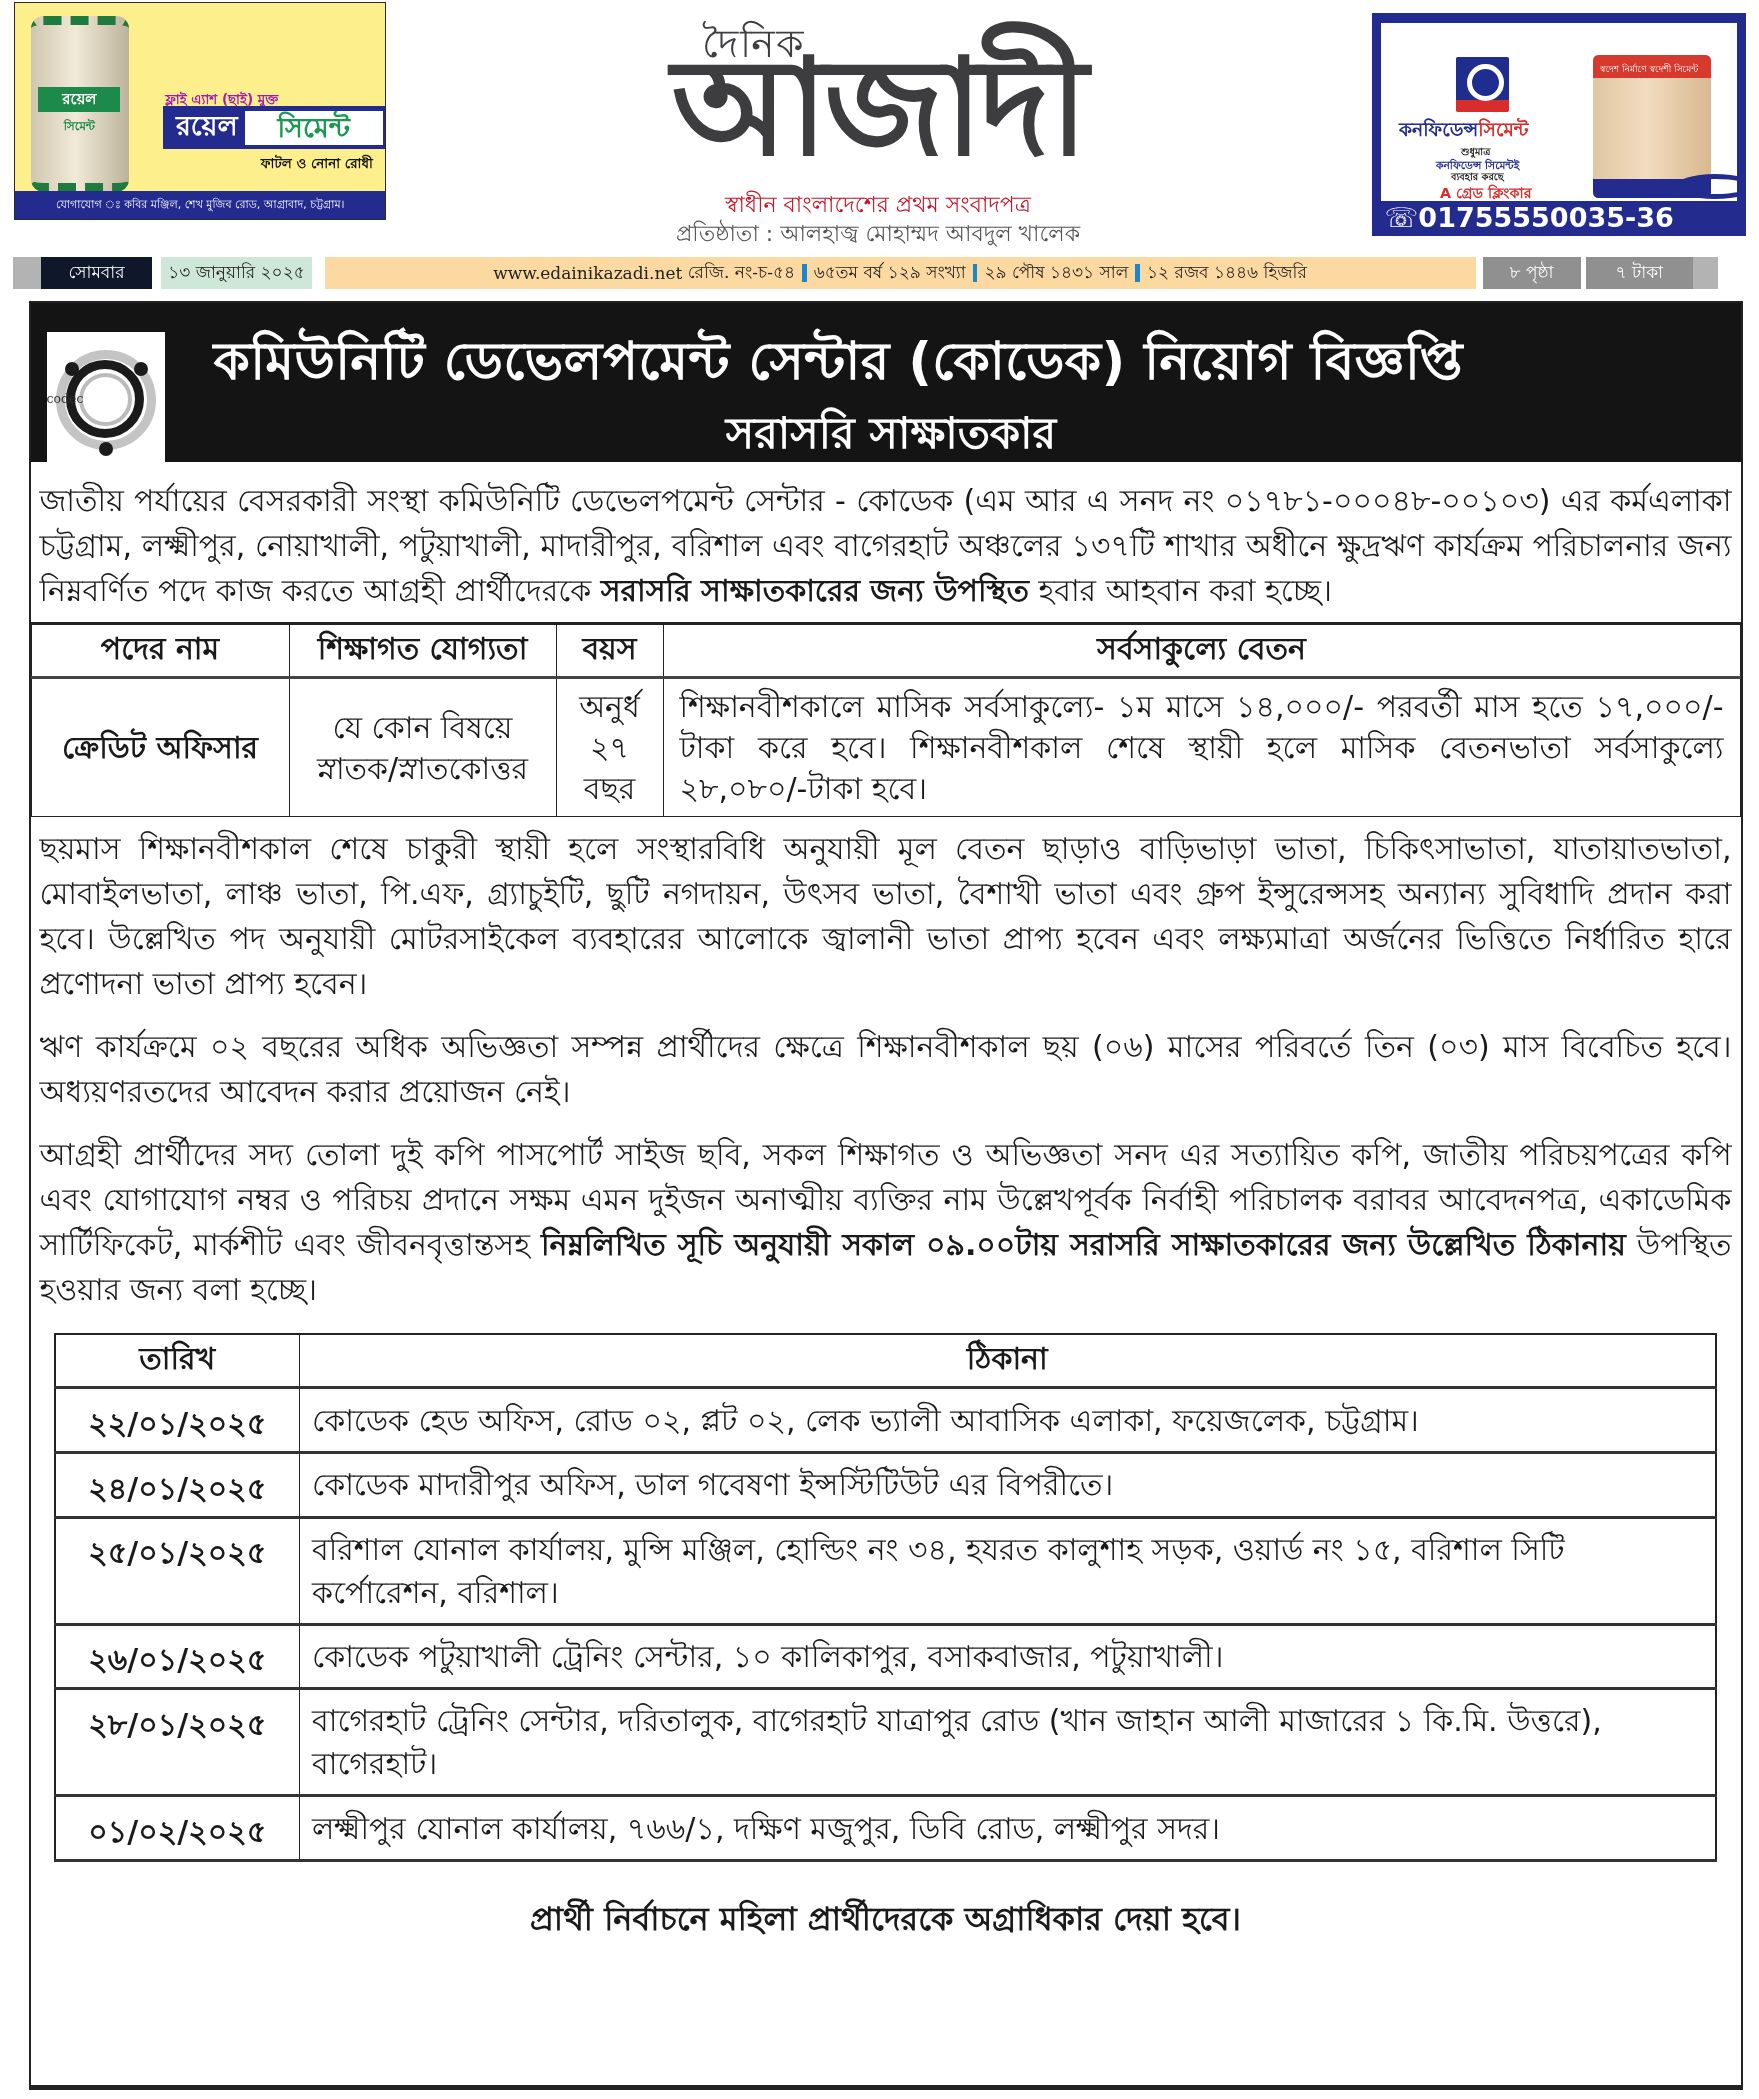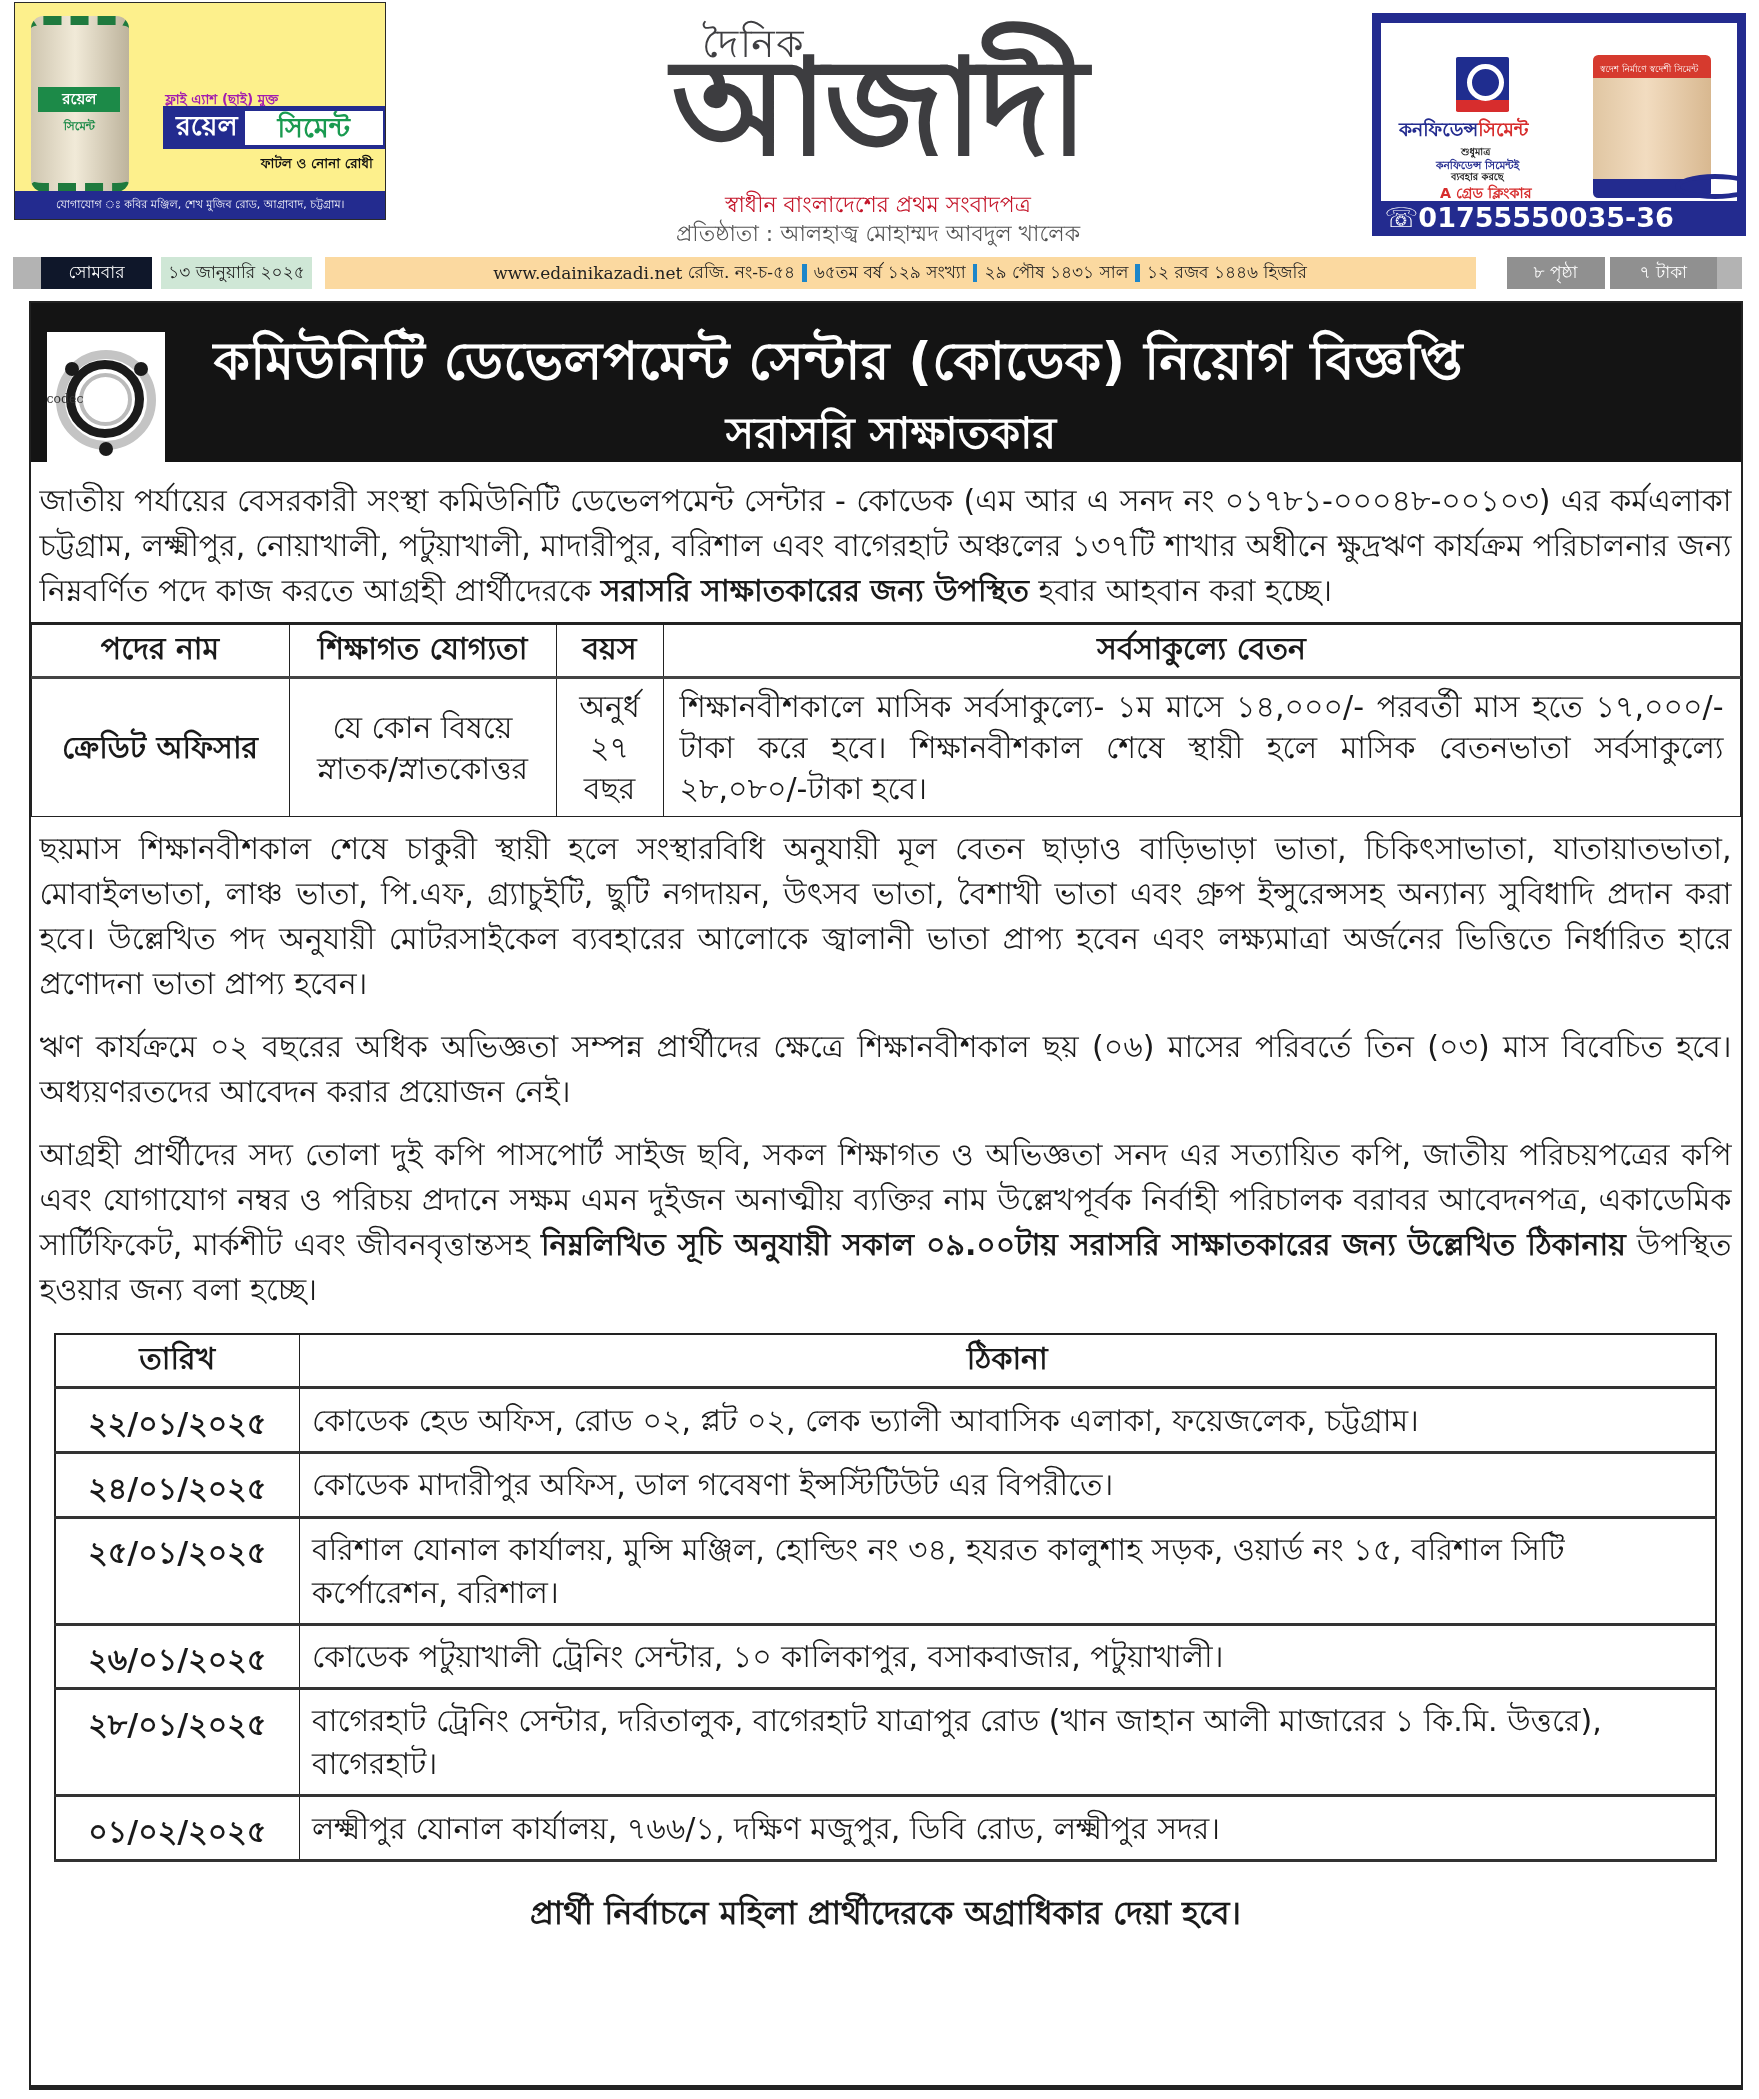--- a/index.html
+++ b/index.html
@@ -42,21 +42,21 @@
   .ad-right .phone { color: #fff; font-size: 27px; font-weight: bold; height: 34px; line-height: 34px; padding-left: 3.6px; }
 
   
   .strip { position: absolute; left: 12.5px; top: 257px; width: 1734px; height: 32px; display: flex; align-items: stretch; }
   .strip > div { display: flex; align-items: center; justify-content: center; font-size: 17px; }
   .s-grey { width: 28.5px; background: #b3b3b3; }
   .s-day { width: 111px; background: #0f172a; color: #fff; }
   .s-date { width: 151px; margin-left: 9px; background: #cfe7d6; color: #222; }
   .s-info { width: 1151px; margin-left: 12.5px; background: #fbd9a0; color: #222; font-family: "DejaVu Serif", serif; font-size: 16px; }
   .s-info .sep { display: inline-block; width: 4.5px; height: 18px; background: #1d86c9; margin: 0 7.1px; vertical-align: middle; }
-  .s-pages { width: 98px; margin-left: 31px; background: #909090; color: #fff; }
+  .s-pages { width: 98px; margin-left: 7px; background: #909090; color: #fff; }
   .s-price { width: 107px; margin-left: 5.3px; background: #909090; color: #fff; }
   .s-end { width: 25px; background: #b3b3b3; }
 
   
   .notice { position: absolute; left: 28.5px; top: 301px; width: 1714px; height: 1789px; border: 2.7px solid #222; border-bottom-width: 5.3px; }
 
   .n-header { position: relative; height: 159px; background: #141414; }
   .n-logo { position: absolute; left: 16px; top: 28.5px; width: 118px; height: 130px; background: #fff; }
   .n-logo .ring-outer { position: absolute; left: 9px; top: 18px; width: 100px; height: 100px; border: 9px solid #c4c4c4; border-radius: 50%; }
   .n-logo .ring-inner { position: absolute; left: 19.6px; top: 28.5px; width: 78px; height: 78px; border: 9px solid #1b1b1b; border-radius: 50%; }
@@ -75,21 +75,21 @@
   table.pos { width: calc(100% + 18px); margin: 0 -9px; border-collapse: collapse; }
   table.pos th, table.pos td { border: 1.8px solid #222; font-size: 30px; }
   table.pos th { height: 53px; font-weight: bold; text-align: center; }
   table.pos td { vertical-align: middle; text-align: center; line-height: 41px; }
   table.pos td.salary { text-align: justify; padding: 7.1px 16px; }
   table.pos tr.hdr th { border-top: 3.6px solid #222; border-bottom: 3.6px solid #444; }
 
   .para-block { padding: 9px 0 12.5px 0; }
   .para-block + .para-block { padding-top: 5.3px; }
 
-  table.sched { width: 1663px; margin: 9px auto 8px auto; border-collapse: collapse; border: 2.7px solid #222; }
+  table.sched { width: 1663px; margin: 9px auto 14px auto; border-collapse: collapse; border: 2.7px solid #222; }
   table.sched th, table.sched td { border-left: 1.8px solid #222; border-right: 1.8px solid #222; border-bottom: 3.6px solid #333; font-size: 30px; }
   table.sched th { height: 53px; font-weight: bold; text-align: center; border-top: 2.7px solid #222; }
   table.sched td.date { width: 244px; text-align: center; font-weight: bold; vertical-align: top; padding-top: 10.7px; }
   table.sched td.addr { padding: 9px 12.5px; line-height: 43px; }
 
   .closing { text-align: center; font-size: 32px; font-weight: bold; padding: 18px 0 10.7px 0; }
 </style>
 </head>
 <body>
 

